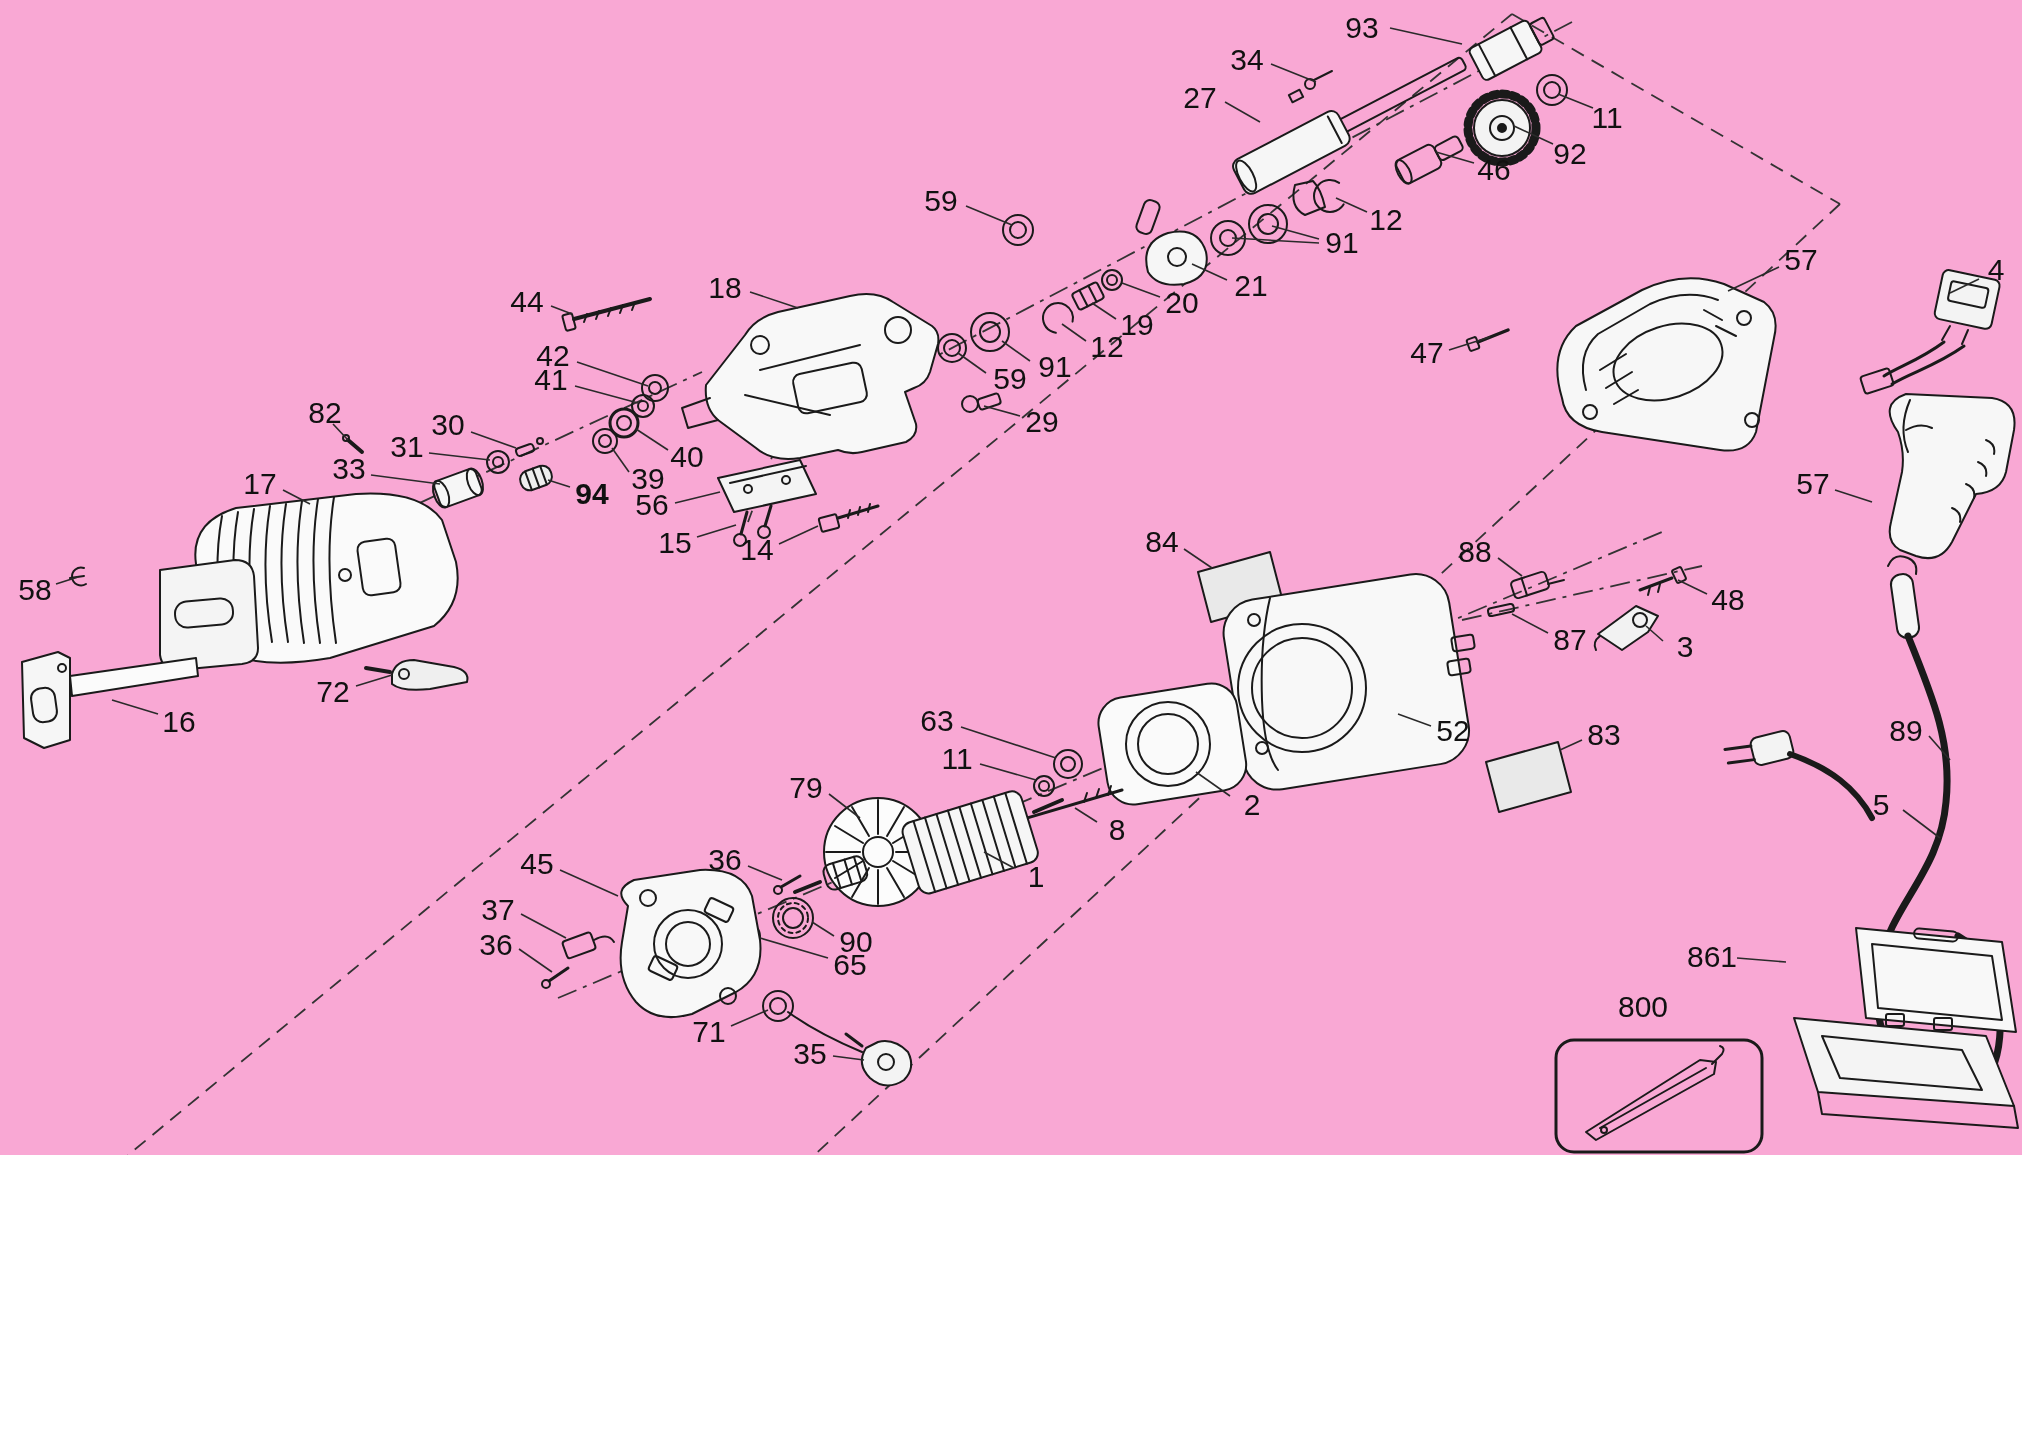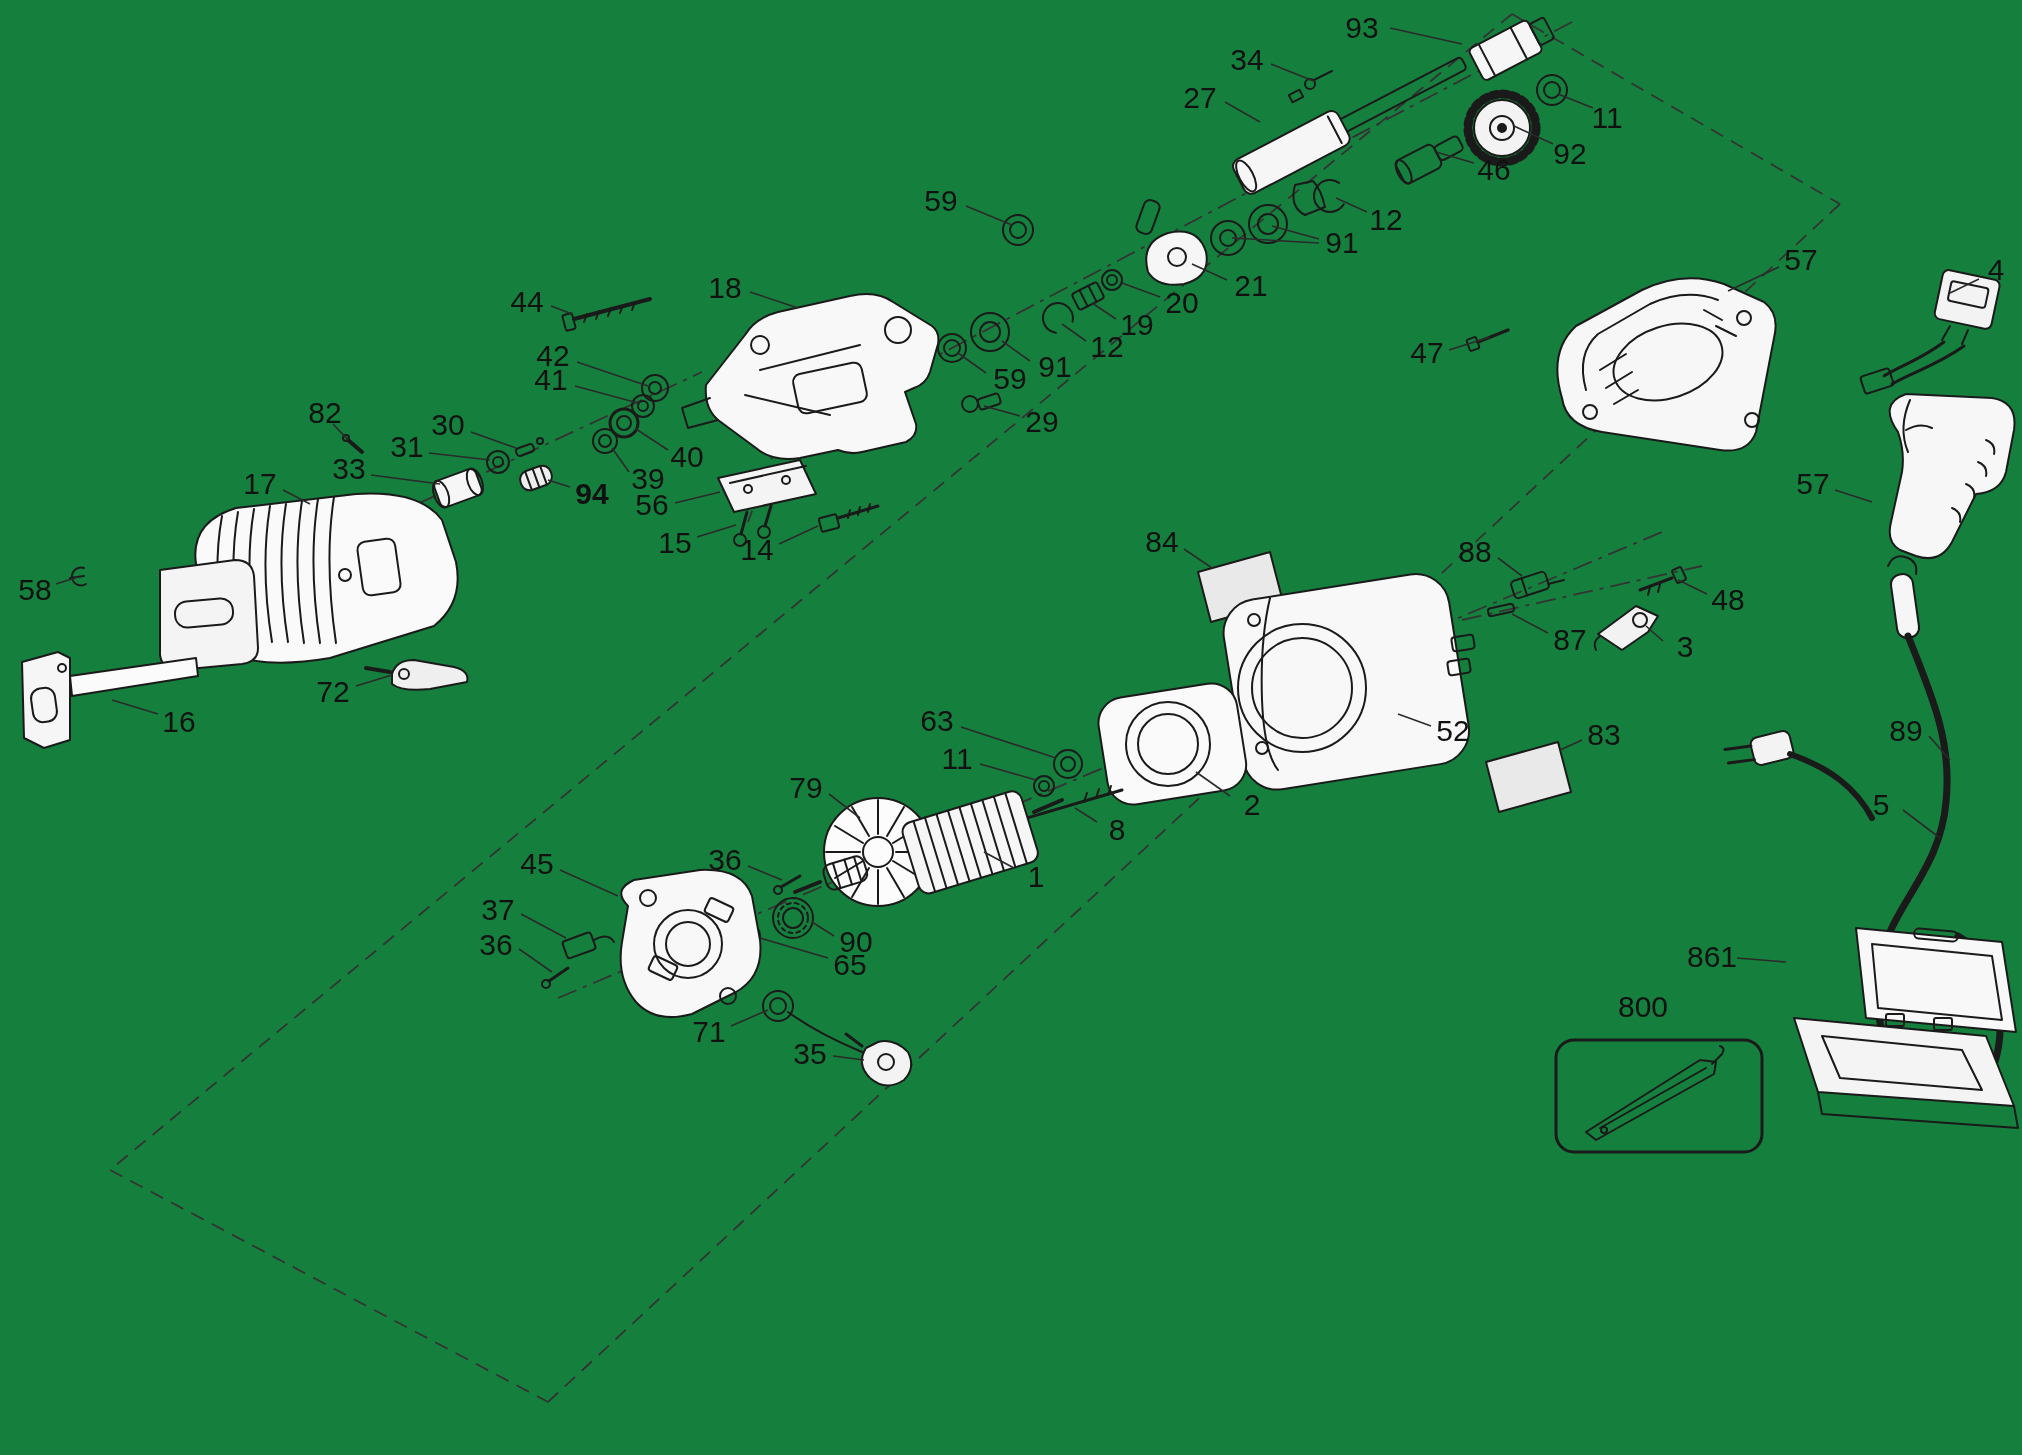--- a/index.html
+++ b/index.html
@@ -1,16 +1,16 @@
 <!DOCTYPE html>
 <html><head>
 <meta charset="utf-8">
 <style>
   html,body{margin:0;padding:0;background:#fff;}
-  .stage{width:2022px;height:1455px;background:#15803d;position:relative;overflow:hidden;}
+  .stage{width:2022px;height:1155px;background:#f9a8d4;position:relative;overflow:hidden;}
   svg{display:block;}
   .part-label{
     font-family:"Liberation Sans", sans-serif;
     font-size:30px;
     fill:#111;
     text-anchor:middle;
     dominant-baseline:middle;
   }
   .part-label.bold{font-weight:bold;}
   .leader{stroke:#2a2a2a;stroke-width:1.6;fill:none;}

